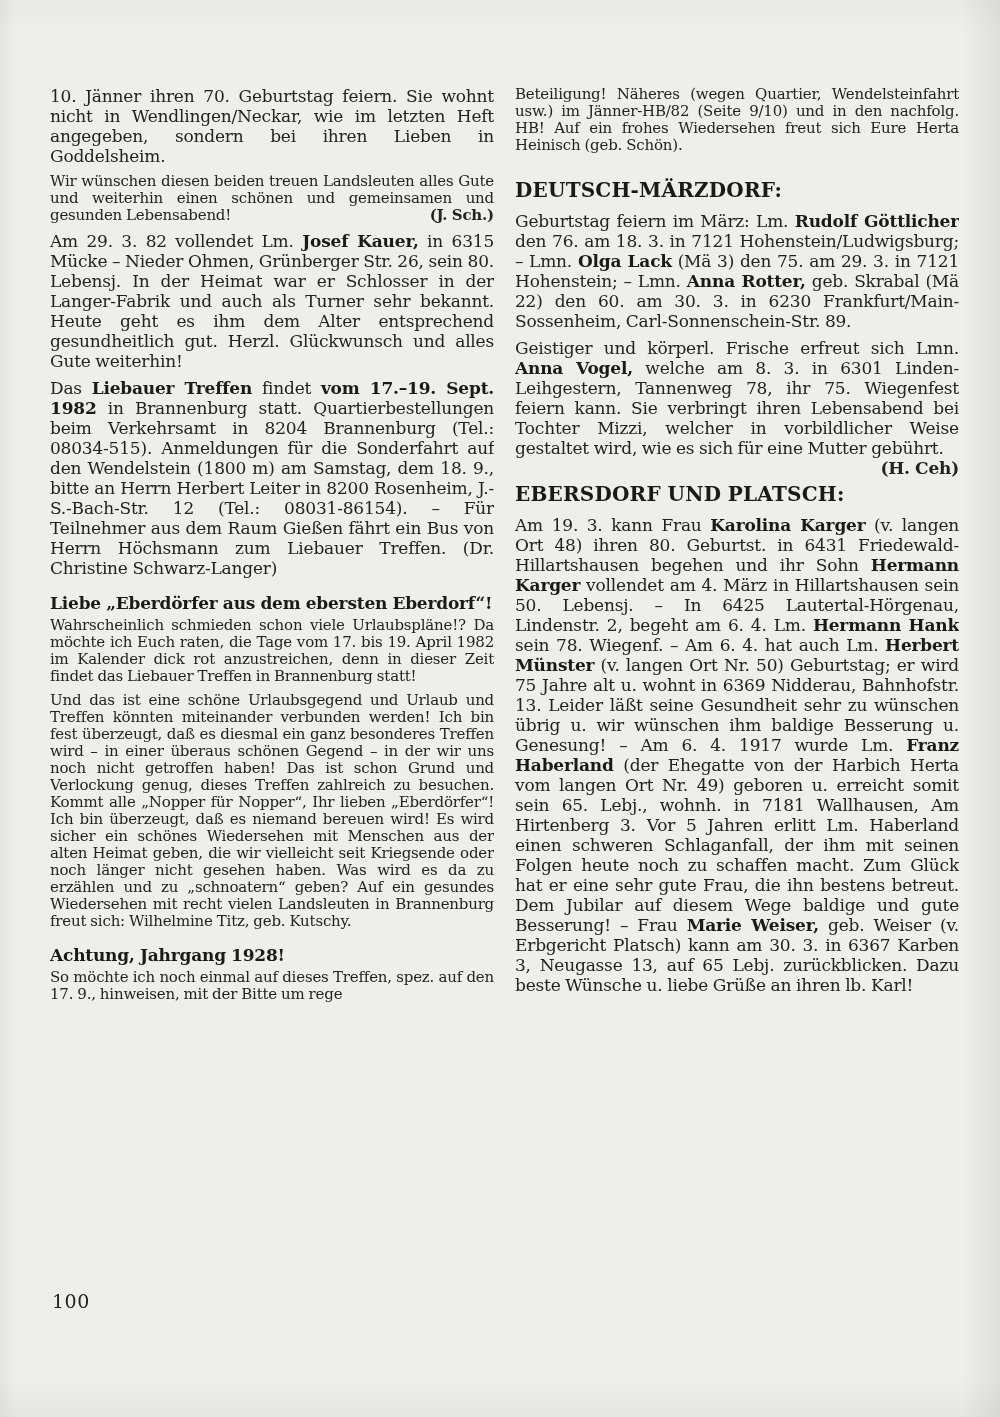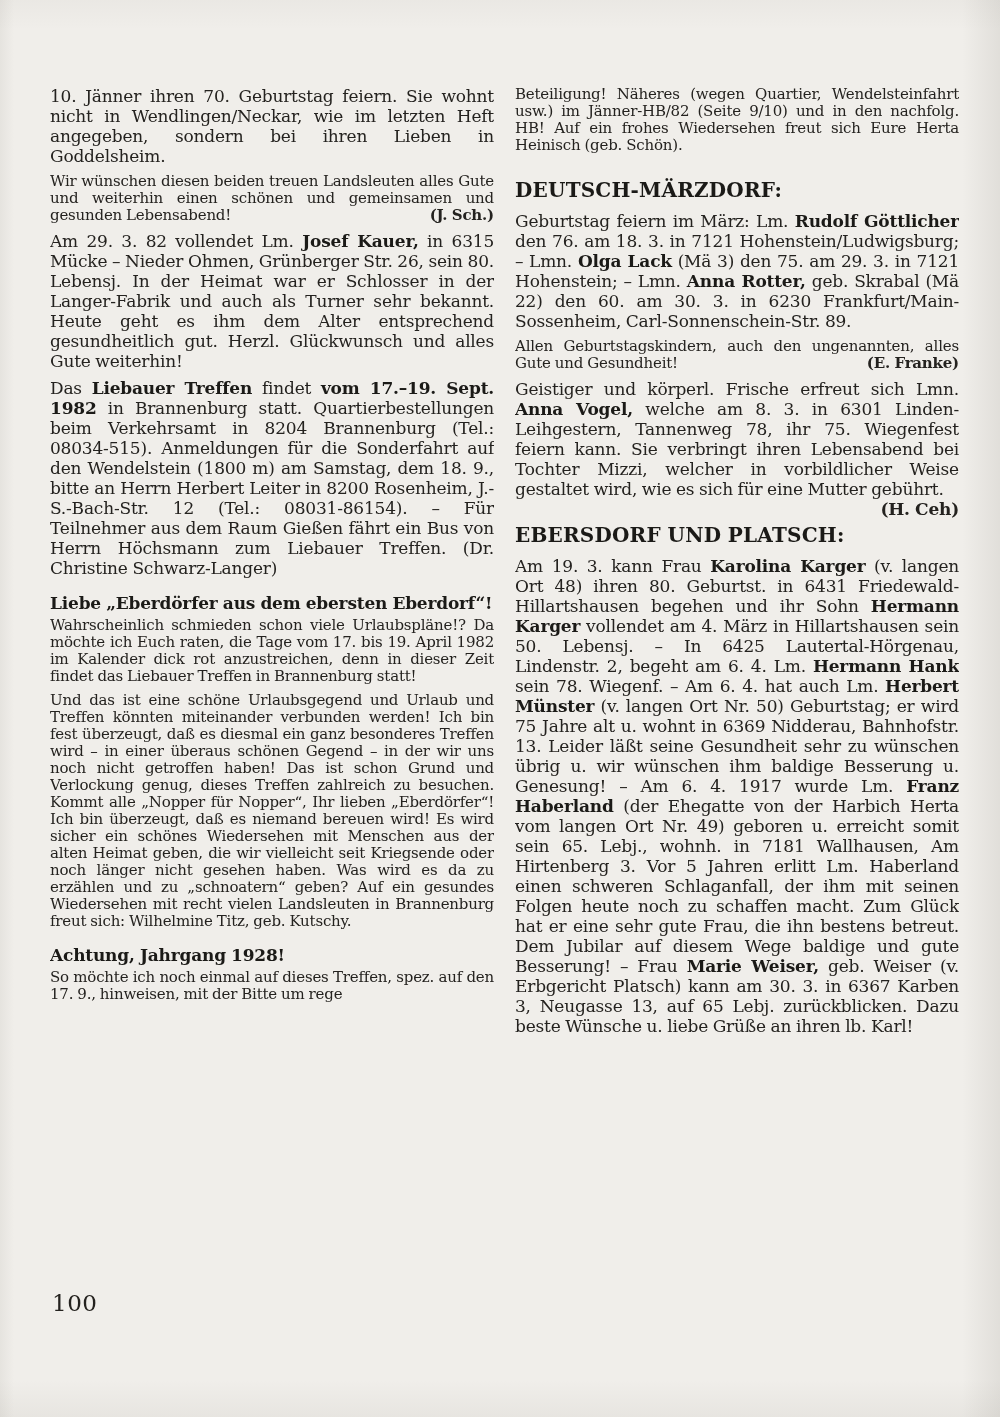--- a/index.html
+++ b/index.html
@@ -42,21 +42,21 @@
   .blk.section{ font-size: 20px;   line-height: 24px; font-weight: bold;
                 letter-spacing: 0.2px; text-align: left;
                 margin: 24px 0 9px 0; color: #1b1a17; }
   .run.bold   { font-weight: bold; color: #1b1a17; }
   .sig        { float: right; margin-left: 14px; font-weight: bold; }
 
   #page-number {
     position: absolute;
     left: 52px;
     top: 1290px;
-    font-size: 23px;
+    font-size: 19px;
     letter-spacing: 0.5px;
   }
 </style>
 </head>
 <body>
 
 <div class="page" style="color: rgb(36, 34, 31);">
   <div class="col" id="left-column">
       <div class="blk body"><span class="run">10. Jänner ihren 70. Geburtstag feiern. Sie wohnt nicht in Wendlingen/Neckar, wie im letzten Heft angegeben, sondern bei ihren Lieben in Goddelsheim.</span></div>
       <div class="blk small"><span class="run">Wir wünschen diesen beiden treuen Landsleuten alles Gute und weiterhin einen schönen und gemeinsamen und gesunden Lebensabend!</span><span class="sig">(J. Sch.)</span></div>
@@ -65,19 +65,18 @@
       <div class="blk heading"><span class="run bold">Liebe „Eberdörfer aus dem ebersten Eberdorf“!</span></div>
       <div class="blk small"><span class="run">Wahrscheinlich schmieden schon viele Urlaubspläne!? Da möchte ich Euch raten, die Tage vom 17. bis 19. April 1982 im Kalender dick rot anzustreichen, denn in dieser Zeit findet das Liebauer Treffen in Brannenburg statt!</span></div>
       <div class="blk small"><span class="run">Und das ist eine schöne Urlaubsgegend und Urlaub und Treffen könnten miteinander verbunden werden! Ich bin fest überzeugt, daß es diesmal ein ganz besonderes Treffen wird – in einer überaus schönen Gegend – in der wir uns noch nicht getroffen haben! Das ist schon Grund und Verlockung genug, dieses Treffen zahlreich zu besuchen. Kommt alle „Nopper für Nopper“, Ihr lieben „Eberdörfer“! Ich bin überzeugt, daß es niemand bereuen wird! Es wird sicher ein schönes Wiedersehen mit Menschen aus der alten Heimat geben, die wir vielleicht seit Kriegsende oder noch länger nicht gesehen haben. Was wird es da zu erzählen und zu „schnoatern“ geben? Auf ein gesundes Wiedersehen mit recht vielen Landsleuten in Brannenburg freut sich: Wilhelmine Titz, geb. Kutschy.</span></div>
       <div class="blk heading"><span class="run bold">Achtung, Jahrgang 1928!</span></div>
       <div class="blk small"><span class="run">So möchte ich noch einmal auf dieses Treffen, spez. auf den 17. 9., hinweisen, mit der Bitte um rege</span></div>
     </div>
   <div class="col" id="right-column">
       <div class="blk small"><span class="run">Beteiligung! Näheres (wegen Quartier, Wendelsteinfahrt usw.) im Jänner-HB/82 (Seite 9/10) und in den nachfolg. HB! Auf ein frohes Wiedersehen freut sich Eure Herta Heinisch (geb. Schön).</span></div>
       <div class="blk section"><span class="run bold">DEUTSCH-MÄRZDORF:</span></div>
       <div class="blk body"><span class="run">Geburtstag feiern im März: Lm. </span><span class="run bold">Rudolf Göttlicher</span><span class="run"> den 76. am 18. 3. in 7121 Hohenstein/Ludwigsburg; – Lmn. </span><span class="run bold">Olga Lack</span><span class="run"> (Mä 3) den 75. am 29. 3. in 7121 Hohenstein; – Lmn. </span><span class="run bold">Anna Rotter,</span><span class="run"> geb. Skrabal (Mä 22) den 60. am 30. 3. in 6230 Frankfurt/Main-Sossenheim, Carl-Sonnenschein-Str. 89.</span></div>
-      <div class="blk small"><span class="run">Allen Geburtstagskindern, auch den ungenannten, alles Gute und Gesundheit!</span><span class="sig">(E. Franke)</span></div>
       <div class="blk body"><span class="run">Geistiger und körperl. Frische erfreut sich Lmn. </span><span class="run bold">Anna Vogel,</span><span class="run"> welche am 8. 3. in 6301 Linden-Leihgestern, Tannenweg 78, ihr 75. Wiegenfest feiern kann. Sie verbringt ihren Lebensabend bei Tochter Mizzi, welcher in vorbildlicher Weise gestaltet wird, wie es sich für eine Mutter gebührt.</span><span class="sig">(H. Ceh)</span></div>
       <div class="blk section"><span class="run bold">EBERSDORF UND PLATSCH:</span></div>
       <div class="blk body"><span class="run">Am 19. 3. kann Frau </span><span class="run bold">Karolina Karger</span><span class="run"> (v. langen Ort 48) ihren 80. Geburtst. in 6431 Friedewald-Hillartshausen begehen und ihr Sohn </span><span class="run bold">Hermann Karger</span><span class="run"> vollendet am 4. März in Hillartshausen sein 50. Lebensj. – In 6425 Lautertal-Hörgenau, Lindenstr. 2, begeht am 6. 4. Lm. </span><span class="run bold">Hermann Hank</span><span class="run"> sein 78. Wiegenf. – Am 6. 4. hat auch Lm. </span><span class="run bold">Herbert Münster</span><span class="run"> (v. langen Ort Nr. 50) Geburtstag; er wird 75 Jahre alt u. wohnt in 6369 Nidderau, Bahnhofstr. 13. Leider läßt seine Gesundheit sehr zu wünschen übrig u. wir wünschen ihm baldige Besserung u. Genesung! – Am 6. 4. 1917 wurde Lm. </span><span class="run bold">Franz Haberland</span><span class="run"> (der Ehegatte von der Harbich Herta vom langen Ort Nr. 49) geboren u. erreicht somit sein 65. Lebj., wohnh. in 7181 Wallhausen, Am Hirtenberg 3. Vor 5 Jahren erlitt Lm. Haberland einen schweren Schlaganfall, der ihm mit seinen Folgen heute noch zu schaffen macht. Zum Glück hat er eine sehr gute Frau, die ihn bestens betreut. Dem Jubilar auf diesem Wege baldige und gute Besserung! – Frau </span><span class="run bold">Marie Weiser,</span><span class="run"> geb. Weiser (v. Erbgericht Platsch) kann am 30. 3. in 6367 Karben 3, Neugasse 13, auf 65 Lebj. zurückblicken. Dazu beste Wünsche u. liebe Grüße an ihren lb. Karl!</span></div>
     </div>
   <div id="page-number">100</div>
 </div>
 
 </body></html>

